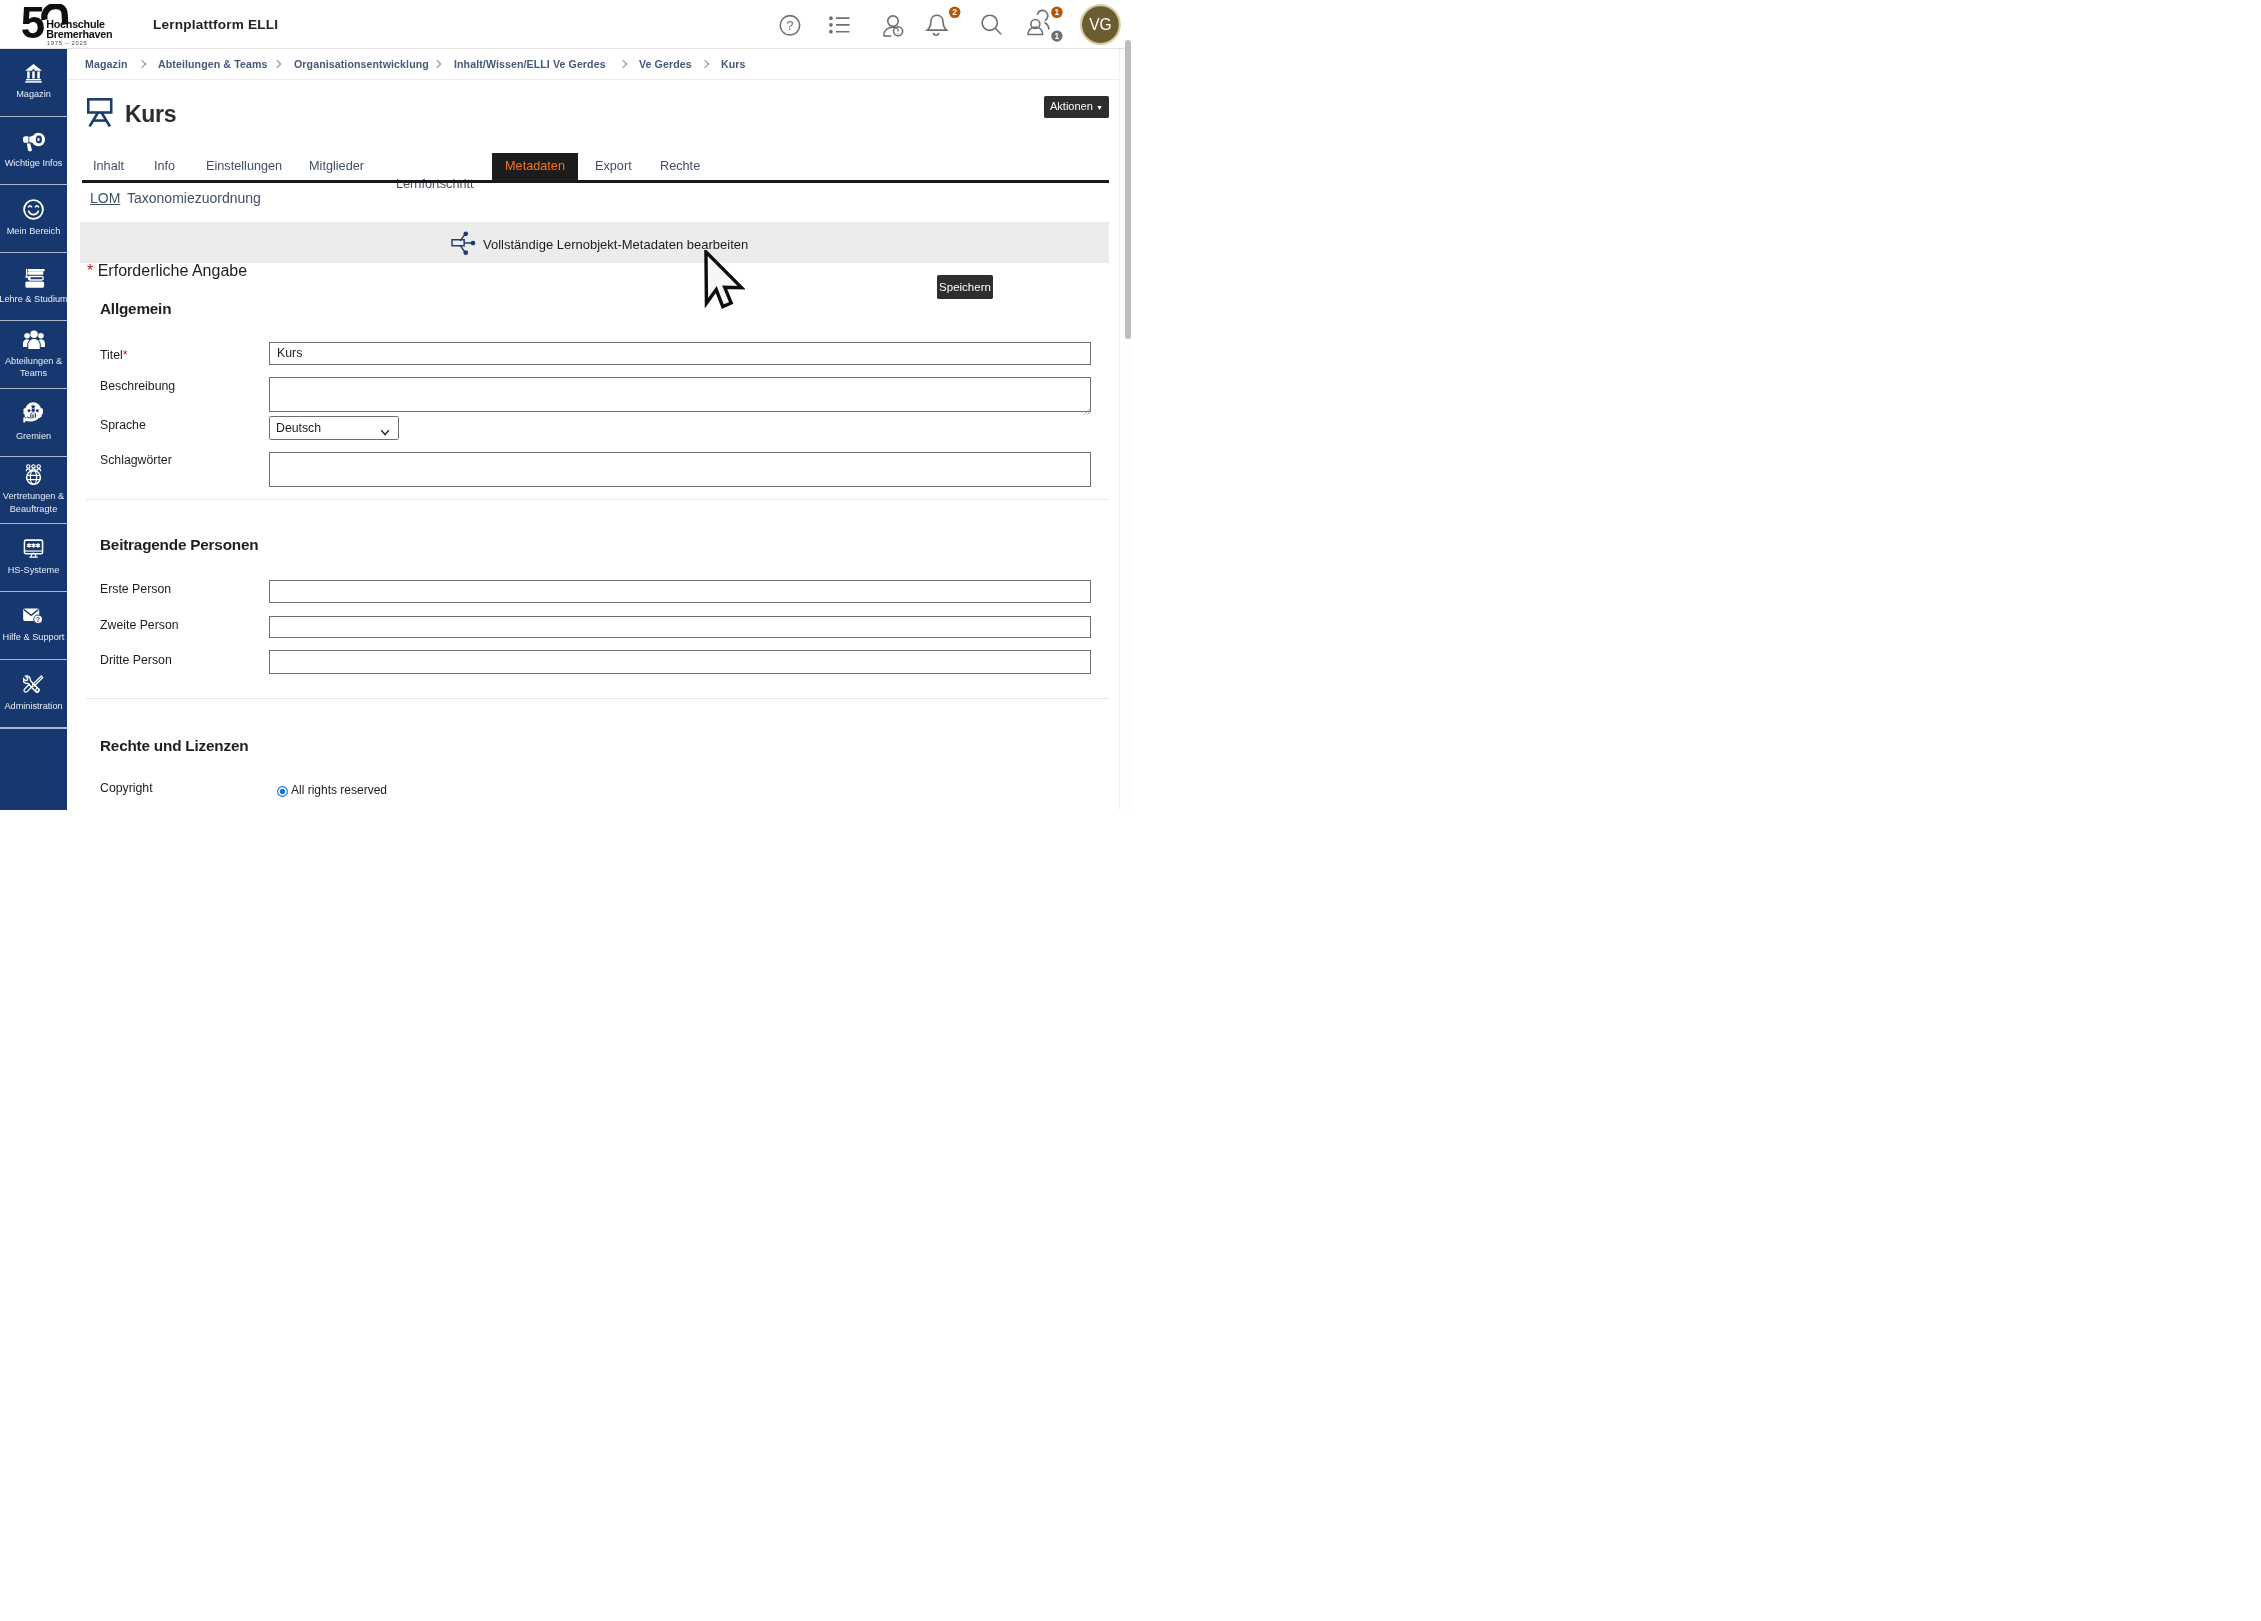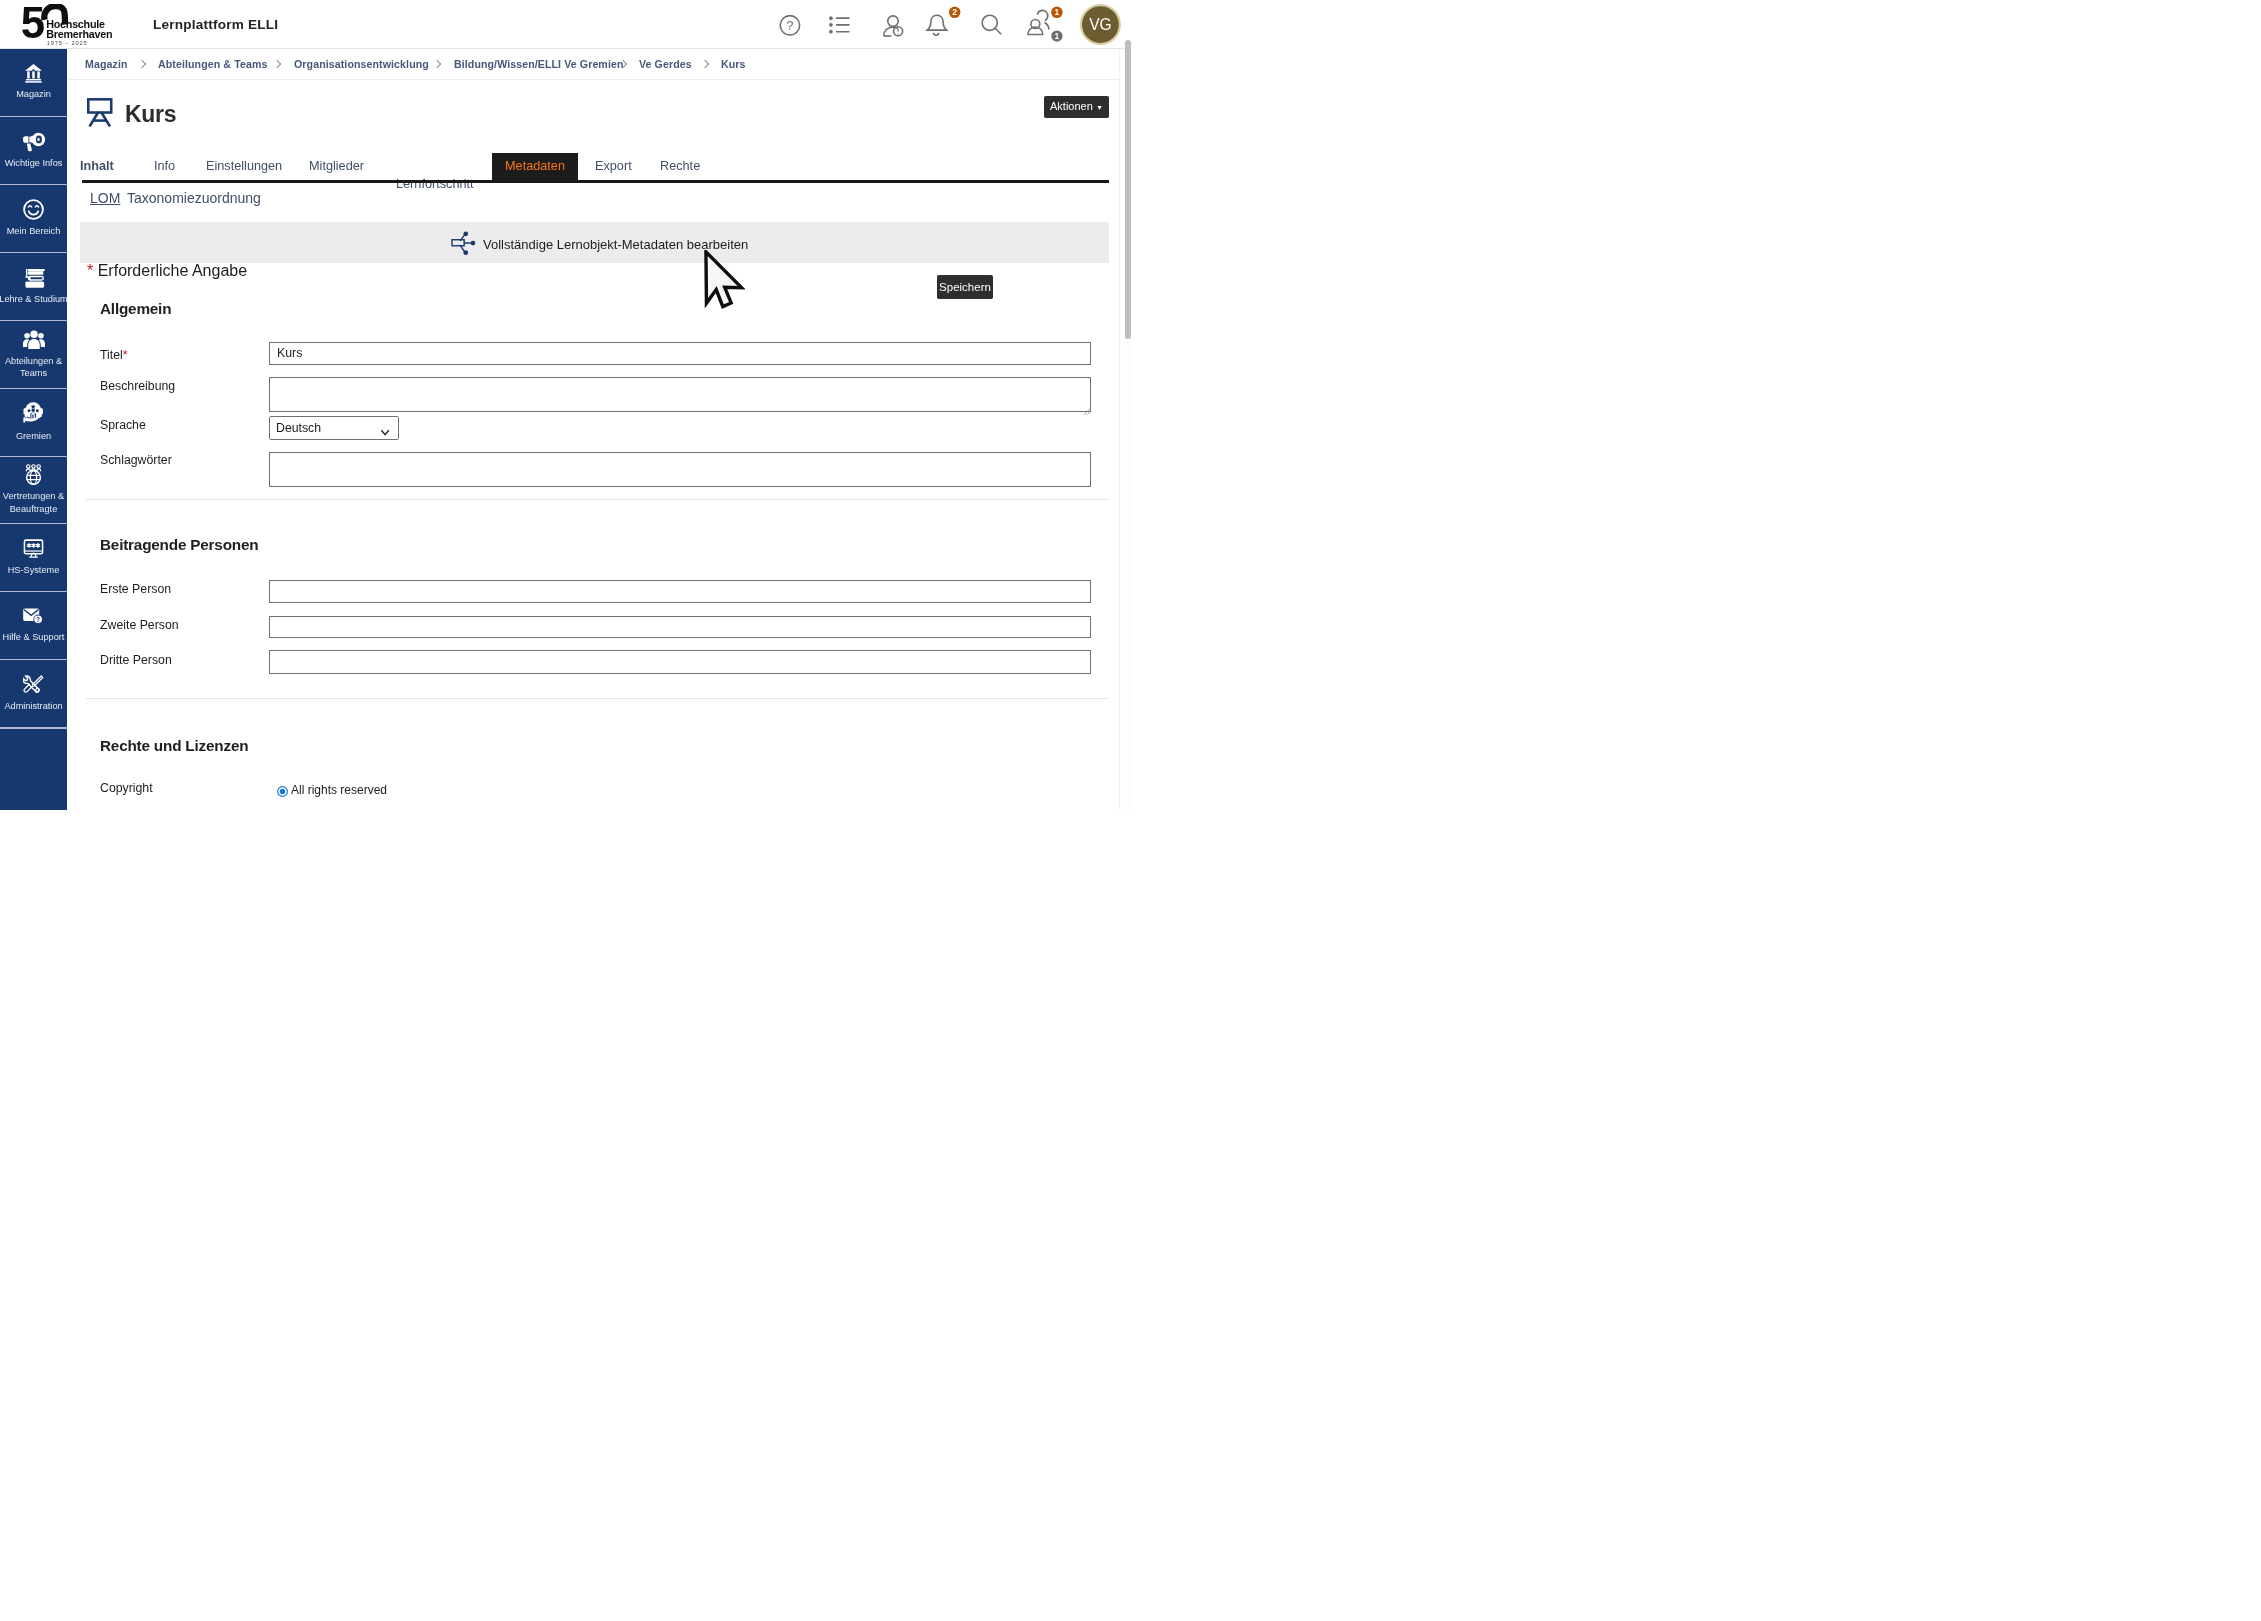--- a/index.html
+++ b/index.html
@@ -238,38 +238,38 @@
   <div style="position:absolute;top:679px;left:0;width:67px;height:0.8px;background:rgba(255,255,255,.65);"></div>
 </div>
 
 <div id="crumbbar">
   <div class="crumb" style="left:17px;">Magazin</div>
   <div class="chev" style="left:71px;"></div>
   <div class="crumb" style="left:90px;">Abteilungen &amp; Teams</div>
   <div class="chev" style="left:206px;"></div>
   <div class="crumb" style="left:226px;">Organisationsentwicklung</div>
   <div class="chev" style="left:366px;"></div>
-  <div class="crumb" style="left:386px;">Bildung/Wissen/ELLI Ve Gremien</div>
+  <div class="crumb" style="left:386px;">Inhalt/Wissen/ELLI Ve Gerdes</div>
   <div class="chev" style="left:552px;"></div>
   <div class="crumb" style="left:571px;">Ve Gerdes</div>
   <div class="chev" style="left:634px;"></div>
   <div class="crumb" style="left:653px;">Kurs</div>
 </div>
 
 <div id="titleicon" class="abs" style="left:87px;top:98px;width:25.5px;height:29px;">
   <svg width="25.5" height="29" viewBox="0 0 30 34" fill="none" stroke="#1b3a6d">
     <rect x="1.5" y="1.5" width="27" height="15.5" stroke-width="3"></rect>
     <path d="M13 17 L3 33.5 M17 17 L27 33.5" stroke-width="3"></path>
     <path d="M7.5 26.5 H22.5" stroke-width="3"></path>
   </svg>
 </div>
 <div id="pagetitle">Kurs</div>
 <div id="aktionen">Aktionen <span style="font-size:7.2px;">▼</span></div>
 
-<div class="tab" style="left:80px;font-weight:bold;">Inhalt</div>
+<div class="tab" style="left:93px;">Inhalt</div>
 <div class="tab" style="left:154px;text-align:right;">Info</div>
 <div class="tab" style="left:206px;">Einstellungen</div>
 <div class="tab" style="left:309px;">Mitglieder</div>
 <div class="tab" style="left:396px;margin-top:18px;">Lernfortschritt</div>
 <div id="tab-active">Metadaten</div>
 <div class="tab" style="left:595px;">Export</div>
 <div class="tab" style="left:660px;">Rechte</div>
 <div id="tabline"></div>
 <div class="subtab" style="left:90px;text-decoration:underline;">LOM</div>
 <div class="subtab" style="left:127px;">Taxonomiezuordnung</div>

